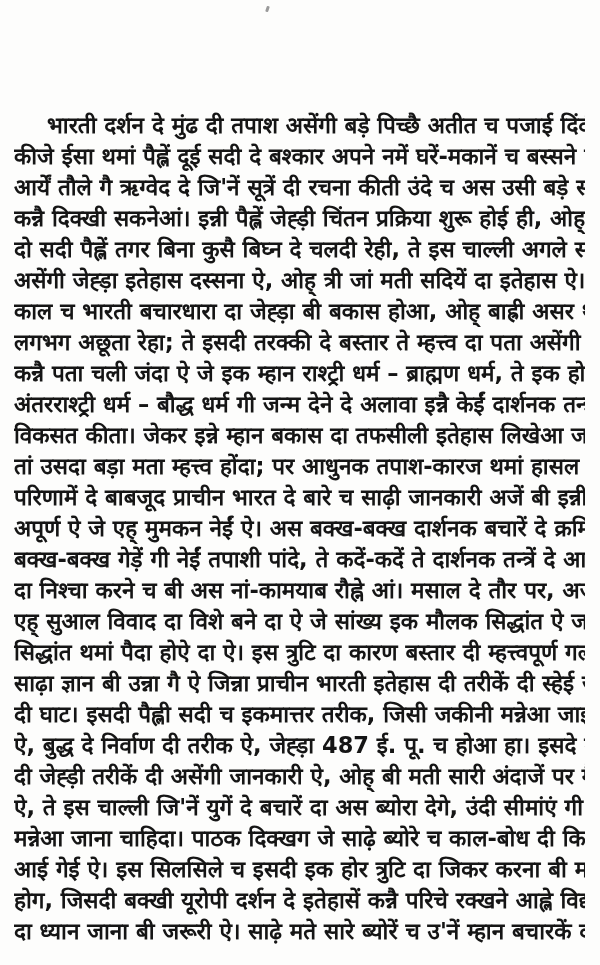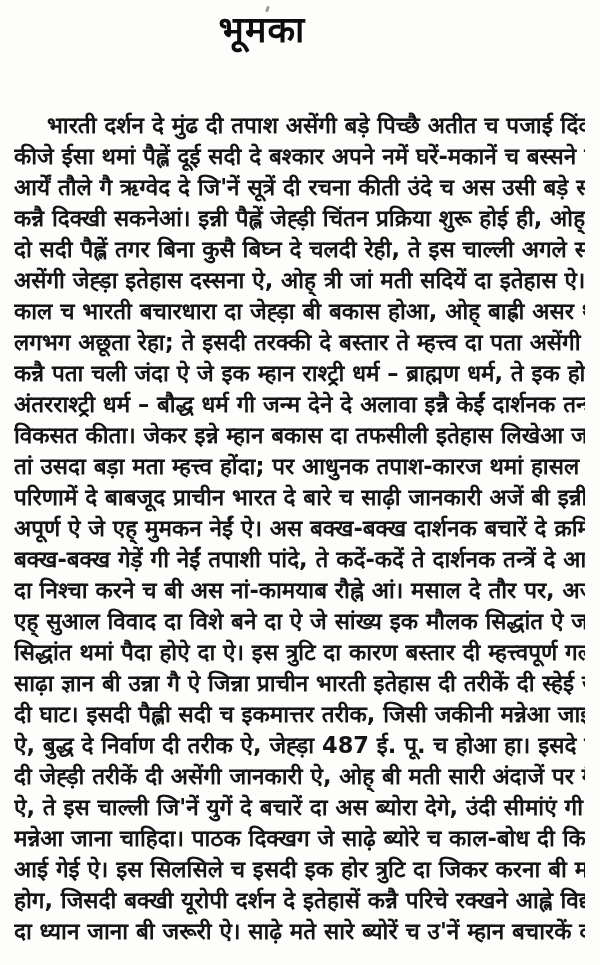--- a/index.html
+++ b/index.html
@@ -71,23 +71,20 @@
     padding-left: 33px;
   }
 </style>
 </head>
 <body>
 
 <div class="page">
 
   <span class="artifact"></span>
 
-  <div class="title-row">
-    <h1 class="page-title">भूमका</h1>
-  </div>
 
   <div class="body-block">
     <div class="text-line indented">भारती दर्शन दे मुंढ दी तपाश असेंगी बड़े पिच्छै अतीत च पजाई दिंदी ऐ,</div>
     <div class="text-line">कीजे ईसा थमां पैह्लें दूई सदी दे बश्कार अपने नमें घरें-मकानें च बस्सने दे बाद</div>
     <div class="text-line">आर्यें तौले गै ऋग्वेद दे जि'नें सूत्रें दी रचना कीती उंदे च अस उसी बड़े साफ ढंगै</div>
     <div class="text-line">कन्नै दिक्खी सकनेआं। इन्नी पैह्लें जेह्ड़ी चिंतन प्रक्रिया शुरू होई ही, ओह् इक जां</div>
     <div class="text-line">दो सदी पैह्लें तगर बिना कुसै बिघ्न दे चलदी रेही, ते इस चाल्ली अगले सफें च</div>
     <div class="text-line">असेंगी जेह्ड़ा इतेहास दस्सना ऐ, ओह् त्री जां मती सदियें दा इतेहास ऐ। इस लम्में</div>
     <div class="text-line">काल च भारती बचारधारा दा जेह्ड़ा बी बकास होआ, ओह् बाह्री असर थमां</div>
     <div class="text-line">लगभग अछूता रेहा; ते इसदी तरक्की दे बस्तार ते म्हत्त्व दा पता असेंगी इस गल्लै</div>

